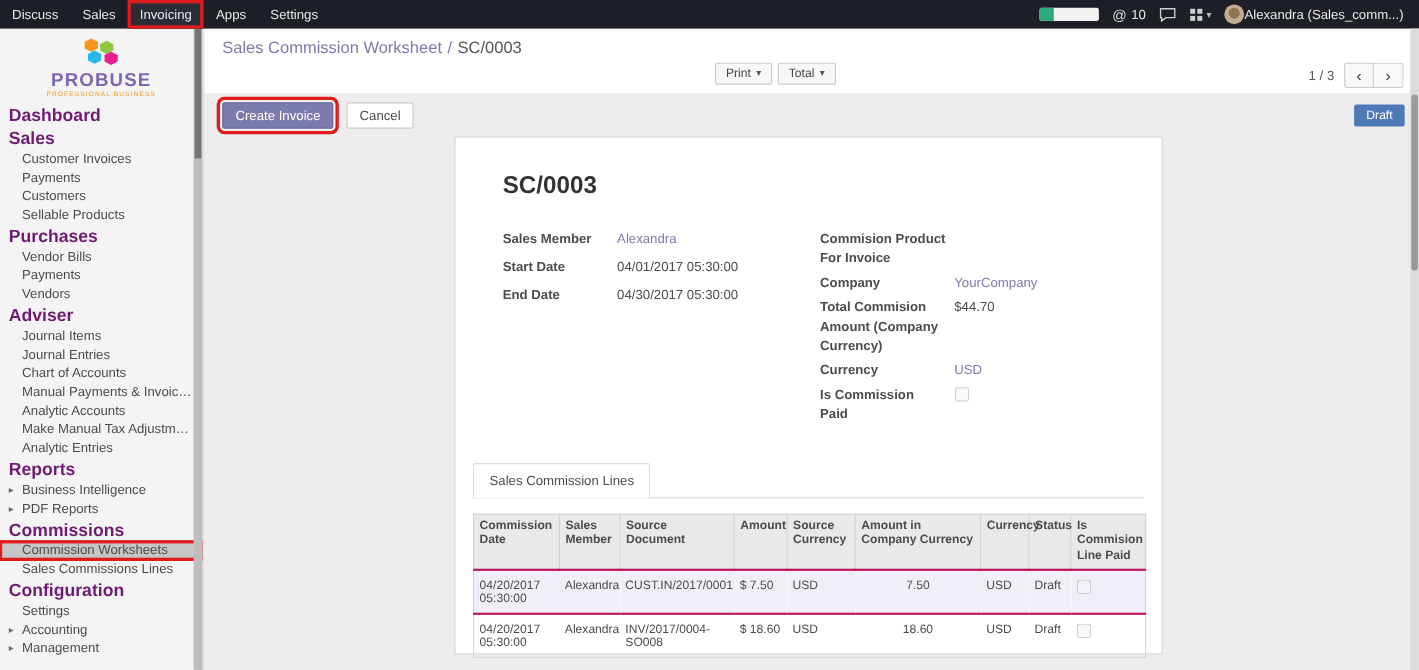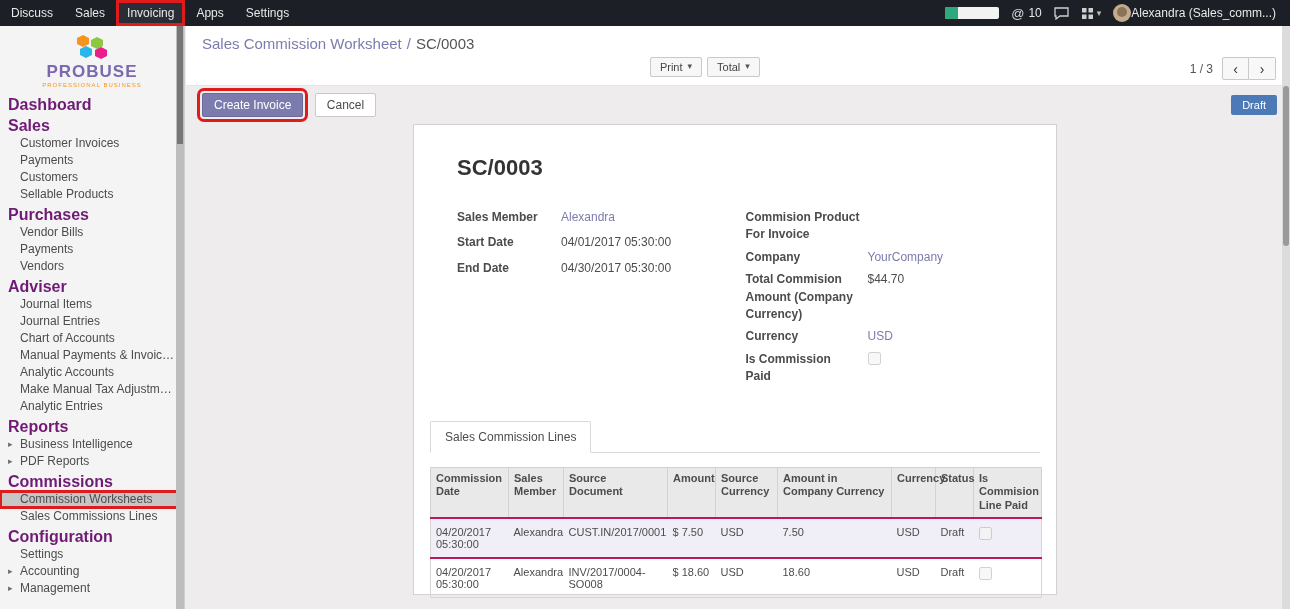--- a/index.html
+++ b/index.html
@@ -86,21 +86,21 @@
   .tab { display:inline-block; padding:8px 14px; border:1px solid #d9d9d9; border-bottom:1px solid #fff;
          margin:0 0 -1px 0; font-size:12px; color:#4c4c4c; background:#fff; border-radius:2px 2px 0 0; cursor:pointer; }
 
   .lines-table { width:100%; border-collapse:collapse; margin-top:14px; table-layout:fixed; font-size:11px;
                  color:#4c4c4c; border:1px solid #d5d5d5; }
   .lines-table th { background:#e9e9e9; font-weight:bold; text-align:left; padding:4px 5px;
                     border:1px solid #d2d2d2; vertical-align:top; line-height:1.25; }
   .lines-table td { padding:7px 5px; vertical-align:top; overflow:hidden; }
   .lines-table tbody tr:nth-child(odd) { background:#f0eff7; }
   .lines-table tbody tr { border-top:2px solid #be185d;margin-top:27px; }
-  .num { text-align:left; }
+  .num { text-align:center; }
 
   .page-scrollbar { position:absolute; top:26px; right:0; bottom:0; width:8px; background:#dcdcdc; z-index:11; cursor:pointer; }
   .page-scrollbar .thumb { position:absolute; top:60px; left:1px; right:1px; height:160px; background:#9a9a9a; border-radius:3px; }
 </style>
 </head>
 <body>
 
 <div class="page">
 
   <header class="topbar">

